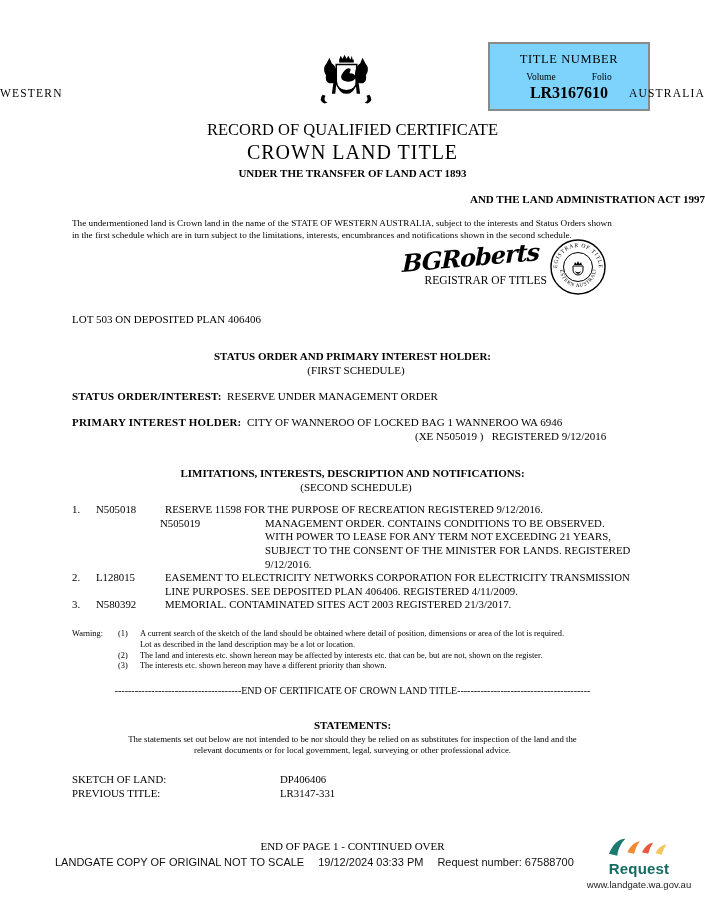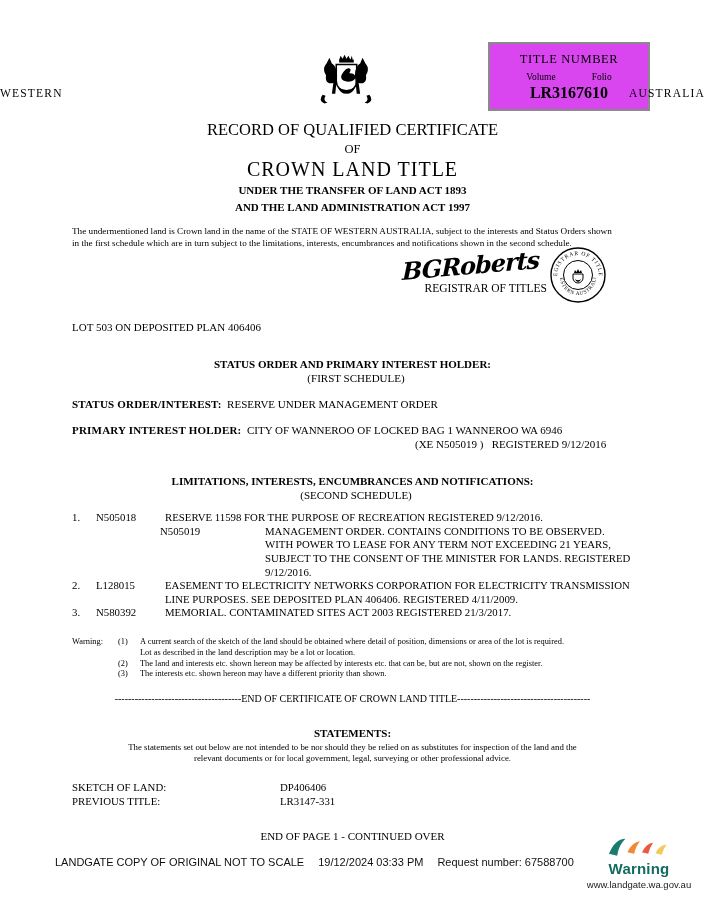--- a/index.html
+++ b/index.html
@@ -4,40 +4,40 @@
 <style>
   html,body { margin:0; padding:0; background:#ffffff; }
   .page {
     position:relative; width:705px; height:913px; background:#ffffff;
     font-family:"Liberation Serif", serif; color:#000; overflow:hidden;
   }
 
   
   .title-box {
     position:absolute; top:42px; left:488px; width:162px; height:69px;
-    border:2px solid #8a8a8a; box-sizing:border-box; text-align:center; background:#d946ef;
+    border:2px solid #8a8a8a; box-sizing:border-box; text-align:center; background:#7dd3fc;
   }
   .tb-title  { font-size:12.5px; margin-top:8px; letter-spacing:0.6px; }
   .tb-labels { display:flex; justify-content:center; gap:36px; font-size:9.5px; margin-top:5px; }
   .tb-values { display:flex; justify-content:center; font-size:16px; font-weight:bold; margin-top:2px; }
 
   
   .crest-row {
     position:absolute; top:50px; left:0; width:705px;
     display:flex; justify-content:space-between; align-items:center; gap:26px;
   }
   .crest-word { font-size:11.5px; letter-spacing:1.2px; transform:translateY(10px); }
 
   
   .doc { position:absolute; top:118px; left:0; width:705px; }
   .h1 { text-align:center; font-size:16.5px; margin-top:2px; }
   .h2 { text-align:center; font-size:12.5px; margin-top:2px; }
   .h3 { text-align:center; font-size:20px; margin-top:1px; letter-spacing:1px; }
   .h4 { text-align:center; font-size:11px; font-weight:bold; margin-top:3px; }
-  .h5 { text-align:center; font-size:11px; font-weight:bold; margin-top:5px; }
+  .h5 { text-align:right; font-size:11px; font-weight:bold; margin-top:14px; }
 
   .intro { margin:13px 86px 0 72px; font-size:9.2px; line-height:11.6px; text-align:left; }
 
   .sig-block { position:relative; height:64px; margin-top:4px; }
   .sig-name  {
     position:absolute; right:166px; top:-2px; font-size:24px; font-weight:bold; font-style:italic;
     font-family:"DejaVu Serif", serif; letter-spacing:-1px; transform:rotate(-5deg) skewX(-6deg);
   }
   .sig-title { position:absolute; right:158px; top:29px; font-size:11.5px; }
   .seal      { position:absolute; right:98px; top:-7px; }
@@ -72,21 +72,21 @@
 
   .end-line { text-align:center; font-size:10px; margin-top:13px; white-space:nowrap; }
 
   .st-head { margin-top:23px; }
   .st-text { width:470px; margin:3px auto 0; text-align:center; font-size:8.8px; line-height:11px; }
 
   .details { margin:17px 72px 0; font-size:10.8px; line-height:13.6px; }
   .d-row   { display:flex; }
   .d-label { width:208px; flex:none; }
 
-  .end-page { text-align:center; font-size:11px; margin-top:22px; }
+  .end-page { text-align:center; font-size:11px; margin-top:40px; }
 
   
   .footer-text {
     position:absolute; left:55px; top:856px; font-family:"Liberation Sans", sans-serif;
     font-size:11px; color:#111; white-space:nowrap;
   }
   .footer-text span { margin-right:14px; }
   .logo {
     position:absolute; left:577px; top:837px; width:124px;
     display:flex; flex-direction:column; align-items:center;
@@ -130,21 +130,20 @@
       <g transform="translate(76,0) scale(-1,1)">
         <path d="M18,13 l3,-6 2.5,6 c4,2.5 6,8 5,16 l-1.5,15 h-3.5 l1.5,-11 c-6,1.5 -8.5,-2 -7.5,-8 c-3,-4.5 -2.5,-9 0.5,-12 z M14,45 q-5,6 2,9 l3,-1 q-5,-2 -2,-7 z" fill="#000"></path>
       </g>
     </svg>
     <span class="crest-word">AUSTRALIA</span>
   </div>
 
   <div class="doc">
 
     <div class="h1">RECORD OF QUALIFIED CERTIFICATE</div>
-    <div class="h2">OF</div>
     <div class="h3">CROWN LAND TITLE</div>
     <div class="h4">UNDER THE TRANSFER OF LAND ACT 1893</div>
     <div class="h5">AND THE LAND ADMINISTRATION ACT 1997</div>
 
     <p class="intro">The undermentioned land is Crown land in the name of the STATE OF WESTERN AUSTRALIA, subject to the interests and Status Orders shown in the first schedule which are in turn subject to the limitations, interests, encumbrances and notifications shown in the second schedule.</p>
 
     <div class="sig-block">
       <span class="sig-name">BGRoberts</span>
       <span class="sig-title">REGISTRAR OF TITLES</span>
       <svg class="seal" width="58" height="58" viewBox="0 0 58 58">
@@ -172,21 +171,21 @@
     <div class="section-sub">(FIRST SCHEDULE)</div>
 
     <div class="kv-line">
       <b>STATUS ORDER/INTEREST:</b>&nbsp;&nbsp;<span>RESERVE UNDER MANAGEMENT ORDER</span>
     </div>
     <div class="kv-line">
       <b>PRIMARY INTEREST HOLDER:</b>&nbsp;&nbsp;<span>CITY OF WANNEROO OF LOCKED BAG 1 WANNEROO WA 6946</span>
     </div>
     <div class="holder-note">(XE N505019 )   REGISTERED 9/12/2016</div>
 
-    <div class="section-head ss-head">LIMITATIONS, INTERESTS, ENCUMBRANCES AND NOTIFICATIONS:</div>
+    <div class="section-head ss-head">LIMITATIONS, INTERESTS, DESCRIPTION AND NOTIFICATIONS:</div>
     <div class="section-sub">(SECOND SCHEDULE)</div>
 
     <div class="ss-list">
       <div class="entry">
         <span class="e-num">1.</span>
         <span class="e-code">N505018</span>
         <span class="e-text">RESERVE 11598 FOR THE PURPOSE OF RECREATION REGISTERED 9/12/2016.</span>
       </div>
       <div class="entry indent">
         <span class="e-num"></span>
@@ -247,17 +246,17 @@
     <span>LANDGATE COPY OF ORIGINAL NOT TO SCALE</span><span>19/12/2024 03:33 PM</span><span>Request number: 67588700</span>
   </div>
 
   <div class="logo">
     <svg width="62" height="22" viewBox="0 0 64 22">
       <path d="M1,17 Q7,2 18,1.5 Q11,8 9.5,19 Z" fill="#1d7a70"></path>
       <path d="M20,15.5 Q25,4.5 33,4 Q28.5,9.5 27,17 Z" fill="#f18a33"></path>
       <path d="M35,15.5 Q39.5,6 46.5,5.5 Q43,10.5 41.5,17 Z" fill="#e8593f"></path>
       <path d="M49,16.5 Q53,8 60.5,7.5 Q57,12 55.5,18 Z" fill="#f6c65f"></path>
     </svg>
-    <div class="logo-name">Warning</div>
+    <div class="logo-name">Request</div>
     <div class="logo-url">www.landgate.wa.gov.au</div>
   </div>
 
 </div>
 
 </body></html>

